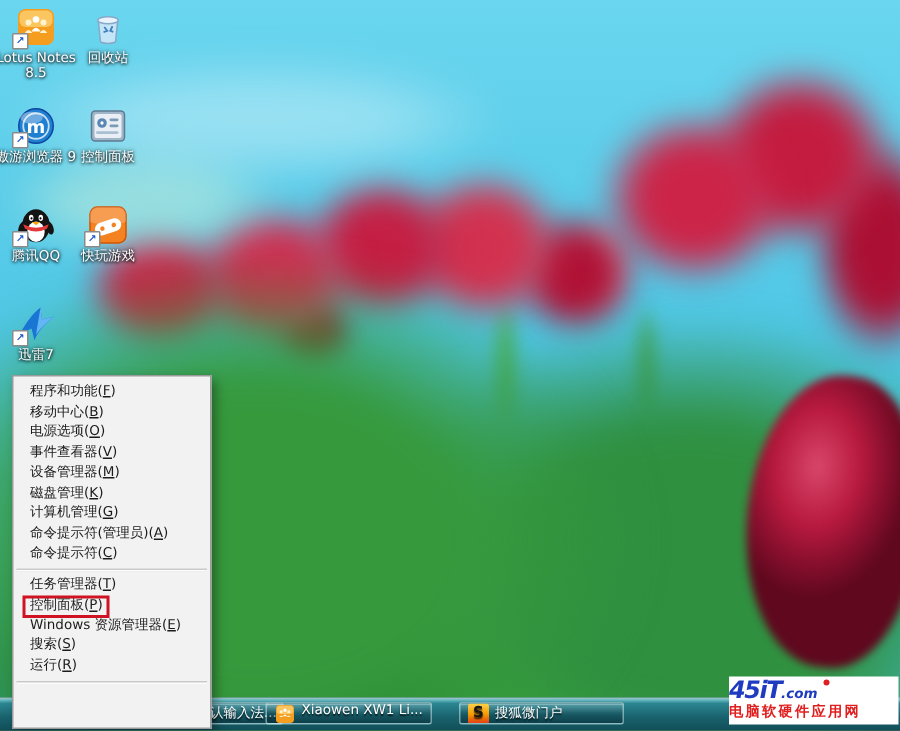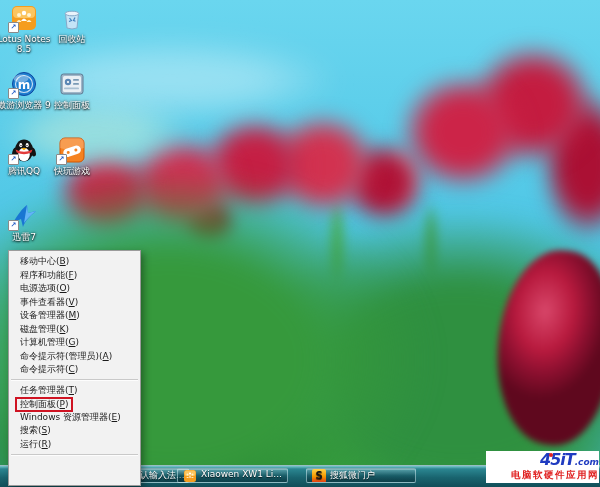--- a/index.html
+++ b/index.html
@@ -45,21 +45,21 @@
     background:linear-gradient(180deg,rgba(215,242,246,.28) 0%,rgba(20,70,80,.38) 52%,rgba(6,38,47,.5) 100%);
     border:1px solid rgba(200,235,240,.55);box-shadow:inset 0 1px 0 rgba(255,255,255,.25);
     display:flex;align-items:flex-start;gap:4px;padding:0 5px;color:#fff;font-size:9px;
     overflow:hidden;white-space:nowrap;text-shadow:0 1px 1px rgba(0,0,0,.75);box-sizing:border-box;}
   .tb-ico{width:14px;height:14px;flex:0 0 auto;border-radius:2px;overflow:hidden;}
   .tb-ico svg{display:block;width:14px;height:14px;}
   .tb-ico.sohu{background:linear-gradient(180deg,#ffd24a 0%,#f59a00 52%,#e03016 100%);
     color:#151515;font-weight:bold;font-size:10px;line-height:14px;text-align:center;}
   
   .watermark{position:absolute;left:486px;top:451px;width:113px;height:32px;z-index:30;
-    background:#fff;text-align:right;overflow:hidden;}
+    background:#fff;text-align:left;overflow:hidden;}
   .wm-line1{position:relative;font-style:italic;font-weight:bold;line-height:17px;height:17px;
     color:var(--watermark-blue,#1f3bc0);}
   .wm-site{font-size:16px;letter-spacing:-1px;}
   .wm-dom{font-size:9px;letter-spacing:0;}
   .wm-dot{position:absolute;width:4px;height:4px;border-radius:50%;
     background:var(--watermark-red,#e02020);left:63px;top:2px;}
   .wm-tag{font-size:9.5px;font-weight:bold;line-height:13px;letter-spacing:1.5px;
     color:var(--watermark-red,#e02020);white-space:nowrap;}
 </style>
 </head>
@@ -184,22 +184,22 @@
             <path d="M3 21 C8 12 12 7 17 3 L18 11 L26 9 C20 14 15 19 13 25 L11 17 Z" fill="#1976d2"></path>
             <path d="M17 3 L18 11 L26 9 C21 13 17 17 14 21 Z" fill="#64b5f6"></path>
           </svg>
           <span class="badge">↗</span>
         </div>
     <div class="d-label">迅雷7</div>
   </div>
     </div>
 
   <div class="wx-menu" id="wxMenu">
+      <div class="menu-item"><span class="mi-wrap">程序和功能(<u>F</u>)</span></div>
       <div class="menu-item"><span class="mi-wrap">移动中心(<u>B</u>)</span></div>
-      <div class="menu-item"><span class="mi-wrap">程序和功能(<u>F</u>)</span></div>
       <div class="menu-item"><span class="mi-wrap">电源选项(<u>O</u>)</span></div>
       <div class="menu-item"><span class="mi-wrap">事件查看器(<u>V</u>)</span></div>
       <div class="menu-item"><span class="mi-wrap">设备管理器(<u>M</u>)</span></div>
       <div class="menu-item"><span class="mi-wrap">磁盘管理(<u>K</u>)</span></div>
       <div class="menu-item"><span class="mi-wrap">计算机管理(<u>G</u>)</span></div>
       <div class="menu-item"><span class="mi-wrap">命令提示符(管理员)(<u>A</u>)</span></div>
       <div class="menu-item"><span class="mi-wrap">命令提示符(<u>C</u>)</span></div>
       <div class="menu-sep"></div>
       <div class="menu-item"><span class="mi-wrap">任务管理器(<u>T</u>)</span></div>
       <div class="menu-item"><span class="mi-wrap hl-box">控制面板(<u>P</u>)</span></div>

